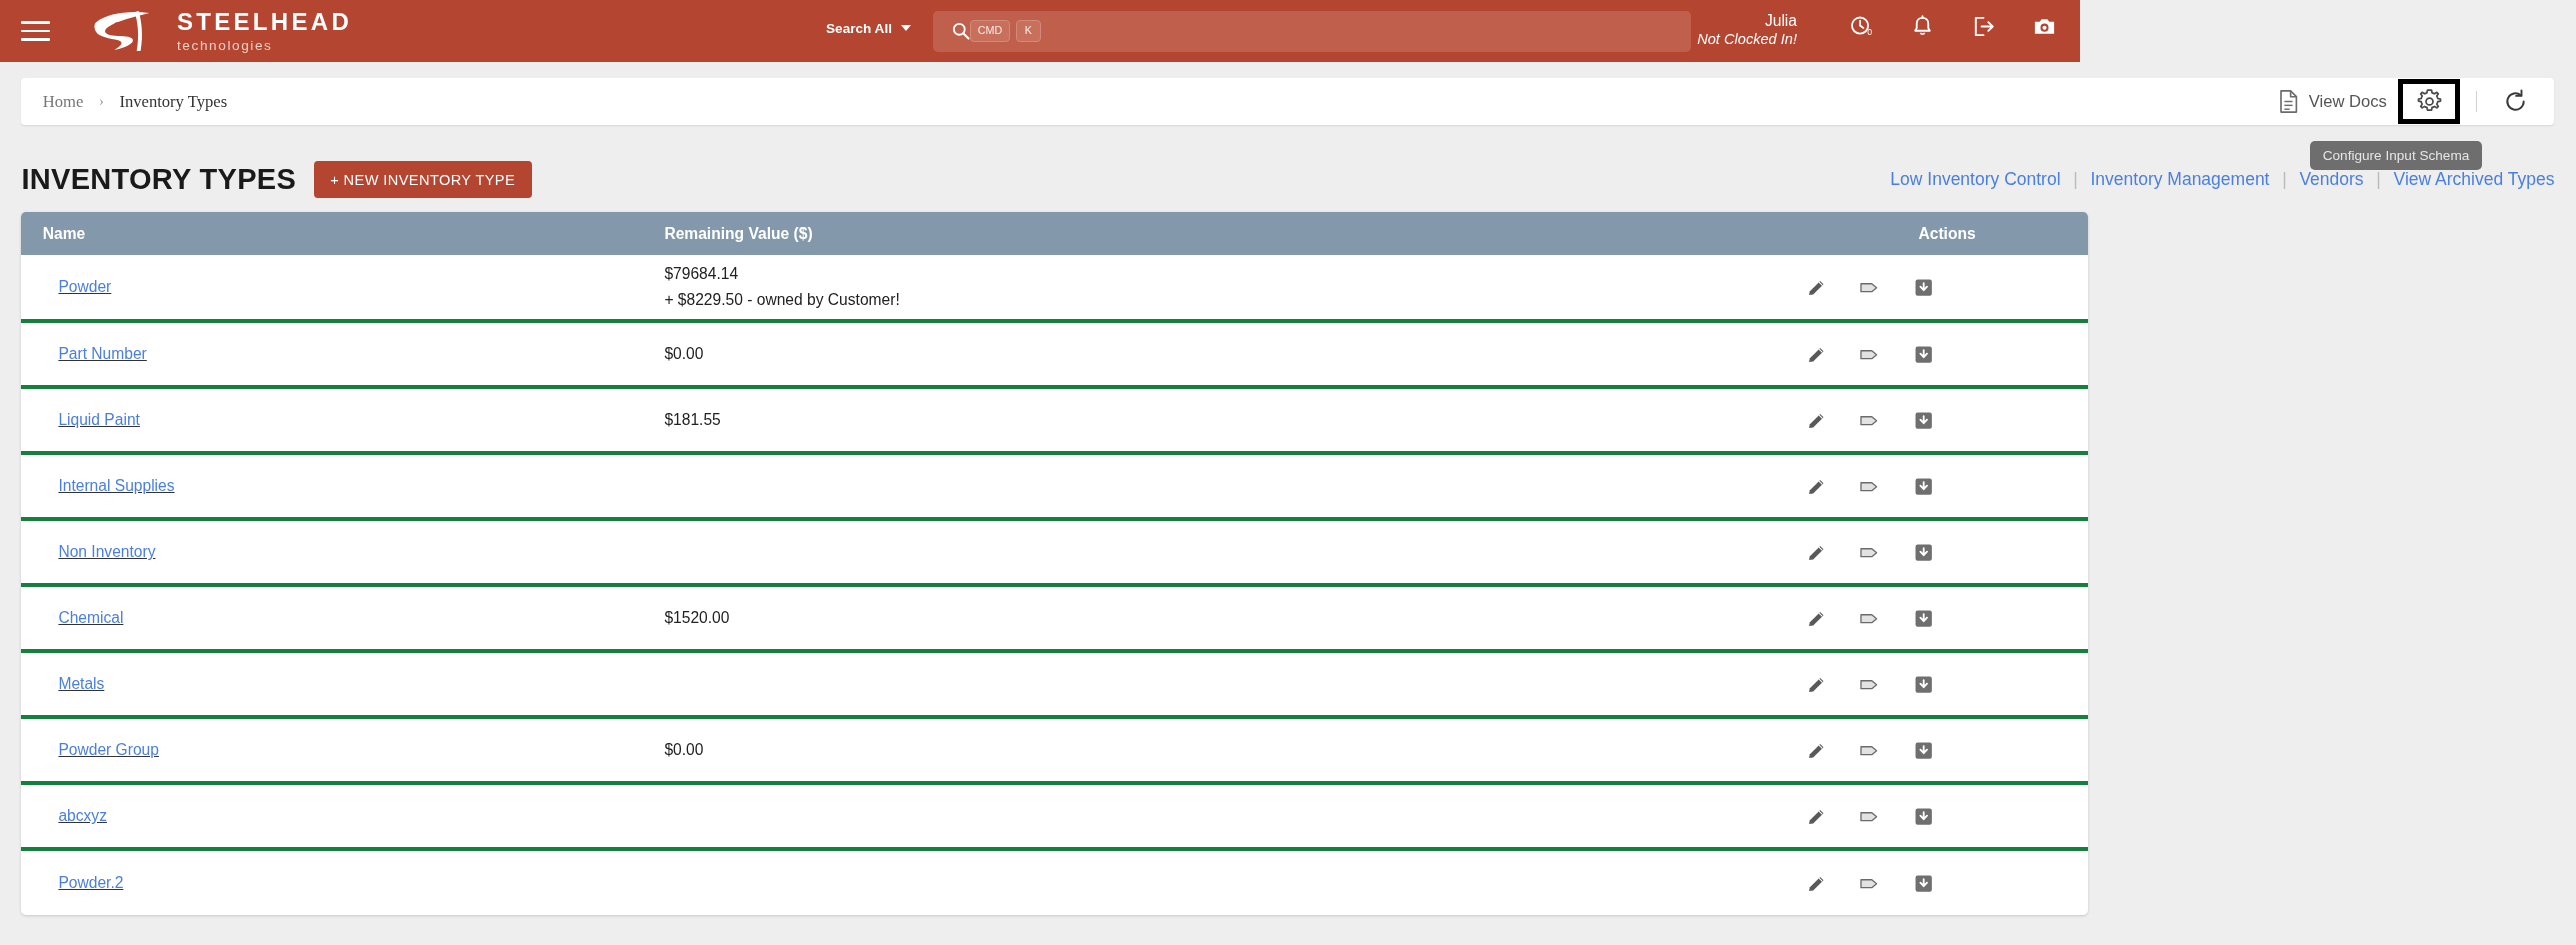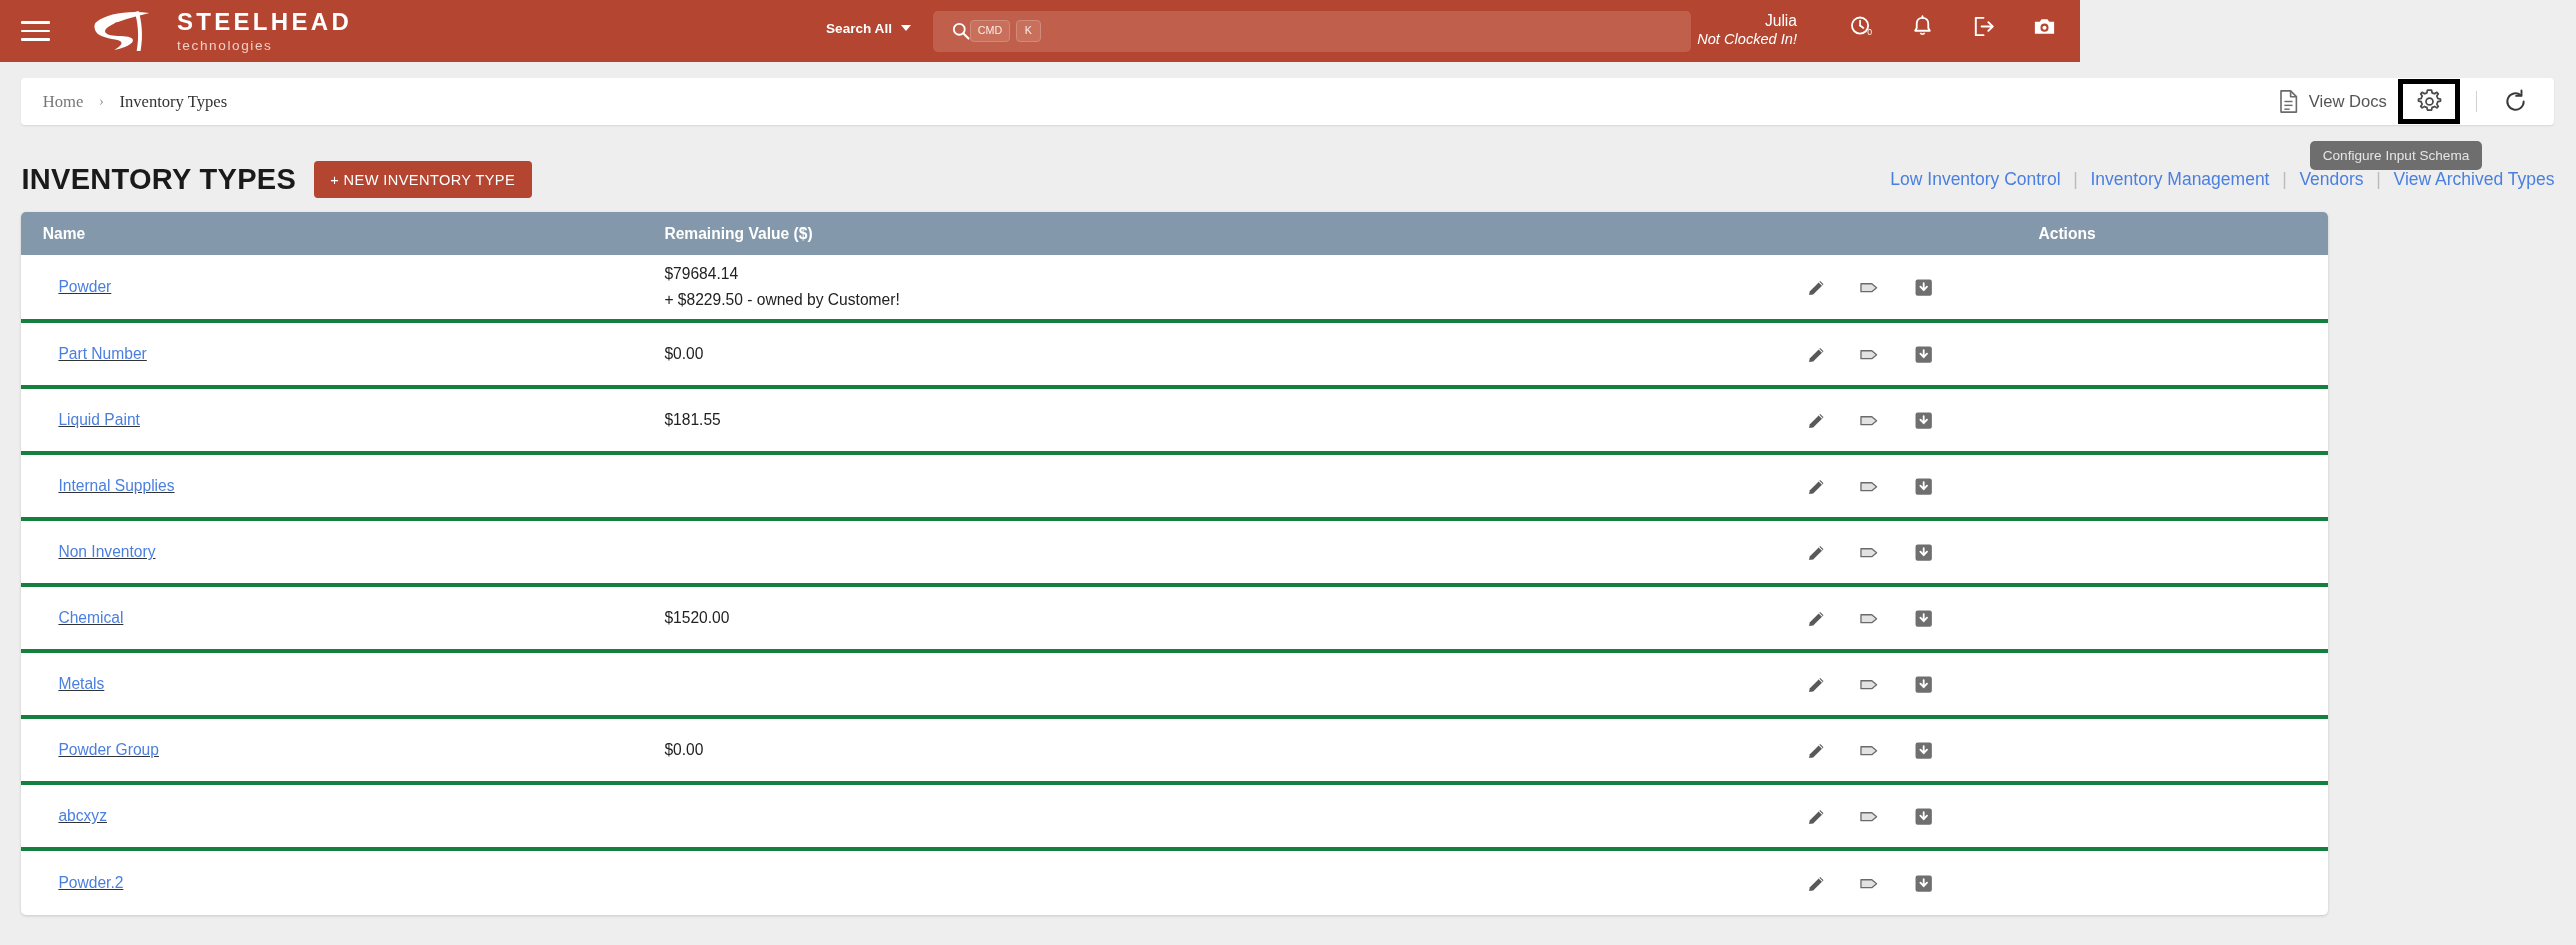--- a/index.html
+++ b/index.html
@@ -166,21 +166,21 @@
   .quicklinks {
     margin-left: auto; display: flex; align-items: center;
     font-size: 17.5px; color: #4a7fe0;
   }
   .quicklinks a { color: #4a7fe0; text-decoration: none; cursor: pointer; }
   .qsep { color: #bbbbbb; margin: 0 12.7px; }
 
   
   .tablecard {
     position: absolute; top: 212px; left: 21.4px;
-    width: 2307px;
+    width: 2067px;
     background: #ffffff;
     border-radius: 4.9px;
     box-shadow: 0 1px 2.9px rgba(0,0,0,0.16);
     overflow: hidden;
   }
   table { width: 100%; border-collapse: collapse; }
   thead th {
     background: #8399ab;
     color: #ffffff;
     font-size: 15.6px;

